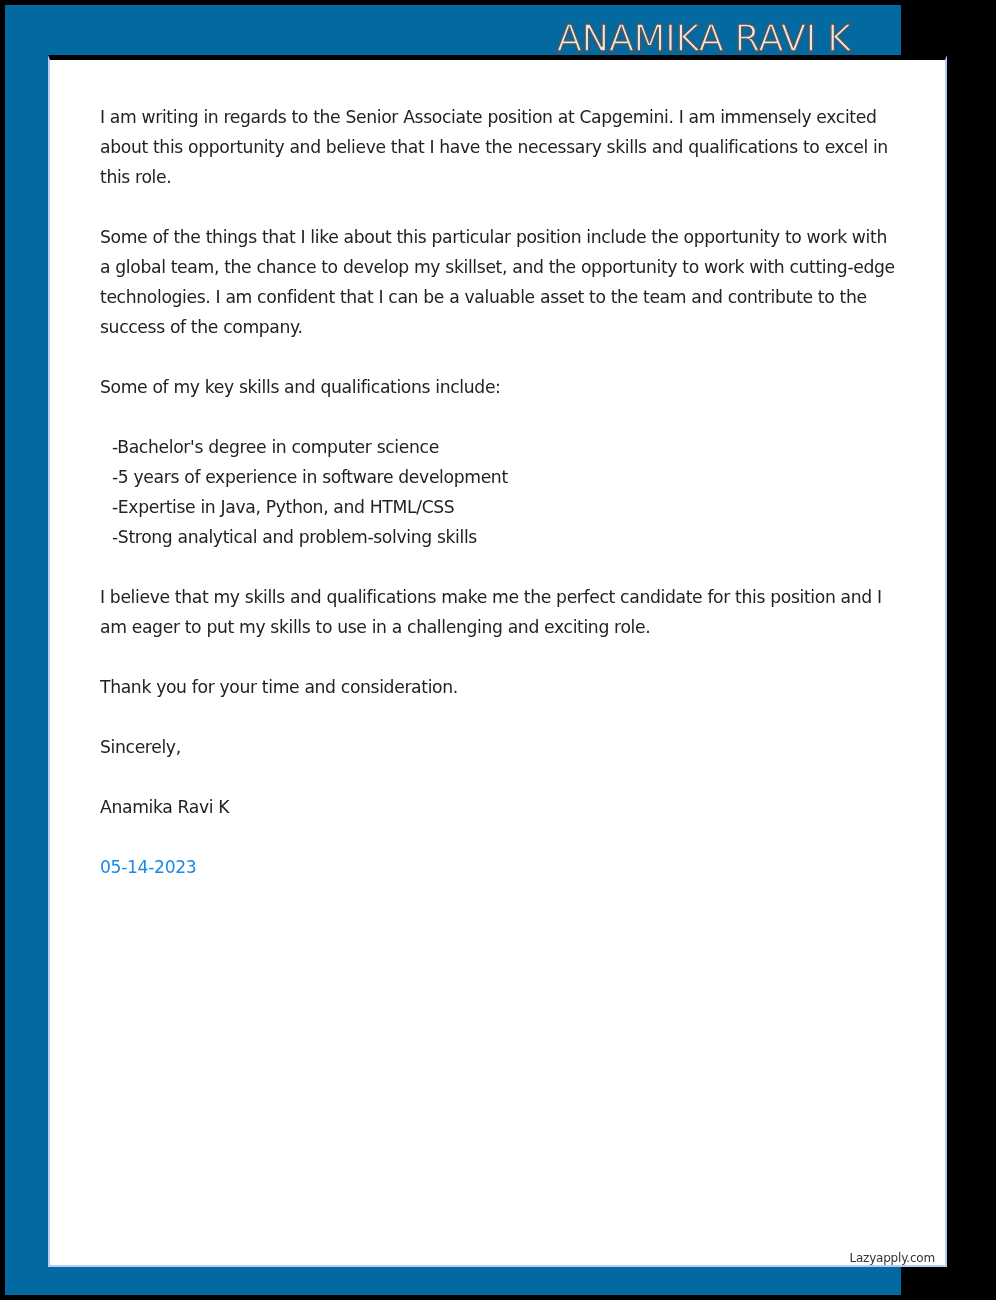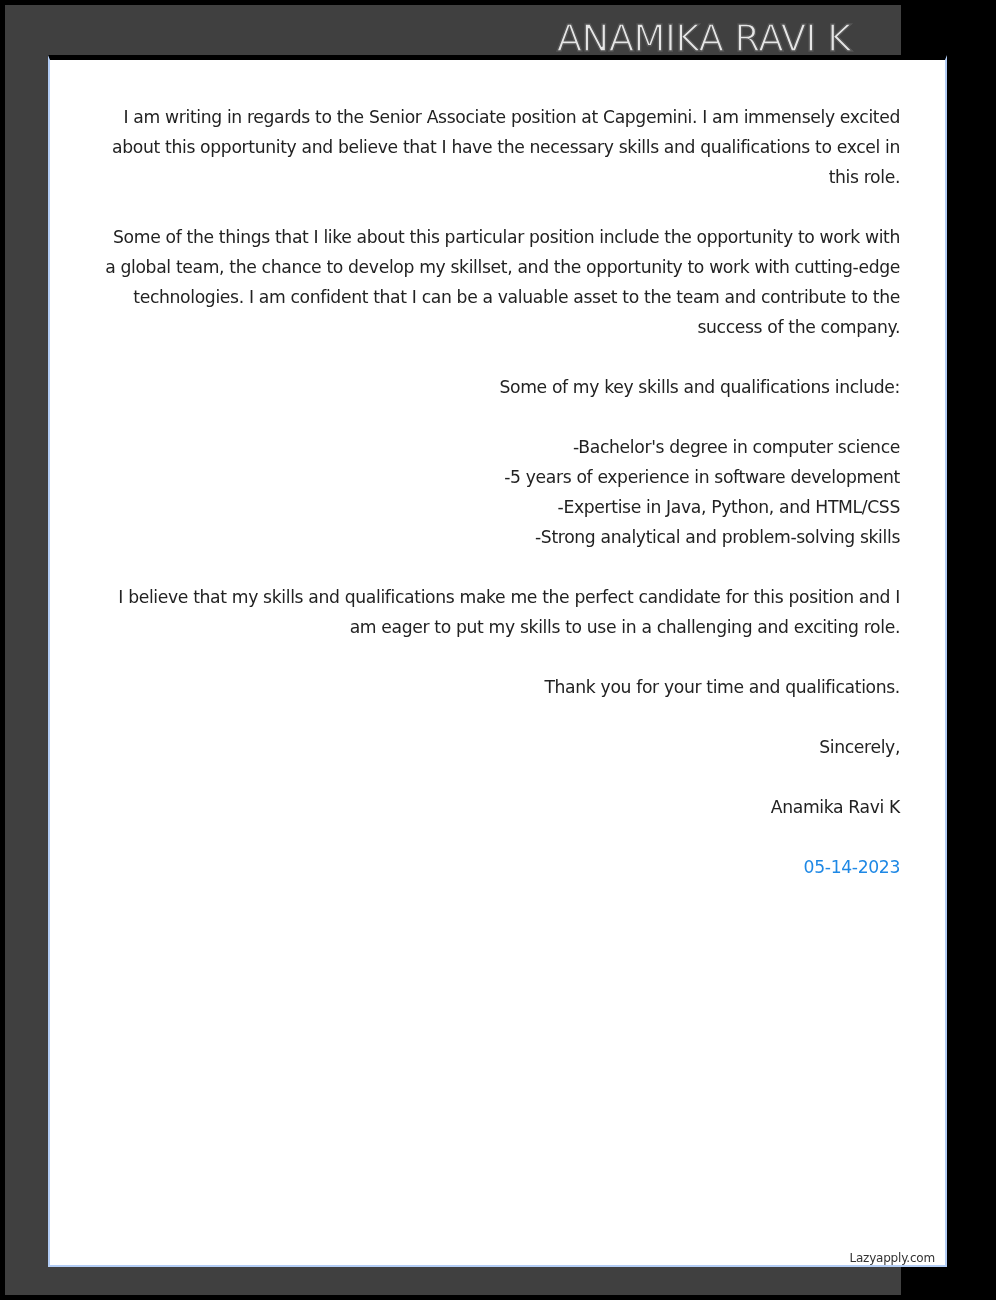--- a/index.html
+++ b/index.html
@@ -13,22 +13,21 @@
       position: relative;
       overflow: hidden;
       font-family: "DejaVu Sans", sans-serif;
     }
     .frame {
       position: absolute;
       left: 5px;
       top: 5px;
       width: 896px;
       height: 1290px;
-      background: #404040;
-      text-align: right;
+      background: #0369a1;
     }
     .header-name {
       position: absolute;
       right: 50px;
       top: 14px;
       font-family: "DejaVu Sans", sans-serif;
       font-size: 37px;
       line-height: 40px;
       letter-spacing: -0.5px;
       color: #e6e6e6;
@@ -57,21 +56,21 @@
       font-family: "DejaVu Sans", sans-serif;
       font-size: 17.2px;
       line-height: 30px;
       color: #222;
       letter-spacing: -0.35px;
     }
     .letter p {
       margin: 0 0 30px 0;
     }
     .letter .list {
-      margin: 0 0 30px 0;
+      margin: 0 0 30px 12px;
       padding: 0;
       list-style: none;
     }
     .letter .list li {
       margin: 0;
     }
     .date {
       color: #1e88e5;
       margin: 10px 0 0 0;
     }
@@ -99,20 +98,20 @@
       <p>I am writing in regards to the Senior Associate position at Capgemini. I am immensely excited about this opportunity and believe that I have the necessary skills and qualifications to excel in this role.</p>
       <p>Some of the things that I like about this particular position include the opportunity to work with a global team, the chance to develop my skillset, and the opportunity to work with cutting-edge technologies. I am confident that I can be a valuable asset to the team and contribute to the success of the company.</p>
       <p>Some of my key skills and qualifications include:</p>
       <ul class="list">
         <li>-Bachelor's degree in computer science</li>
         <li>-5 years of experience in software development</li>
         <li>-Expertise in Java, Python, and HTML/CSS</li>
         <li>-Strong analytical and problem-solving skills</li>
       </ul>
       <p>I believe that my skills and qualifications make me the perfect candidate for this position and I am eager to put my skills to use in a challenging and exciting role.</p>
-      <p>Thank you for your time and qualifications.</p>
+      <p>Thank you for your time and consideration.</p>
       <p>Sincerely,</p>
       <p class="sig-name">Anamika Ravi K</p>
       <p class="date">05-14-2023</p>
     </div>
     <div class="footer-brand">Lazyapply.com</div>
   </div>
 </div>
 
 </body></html>

